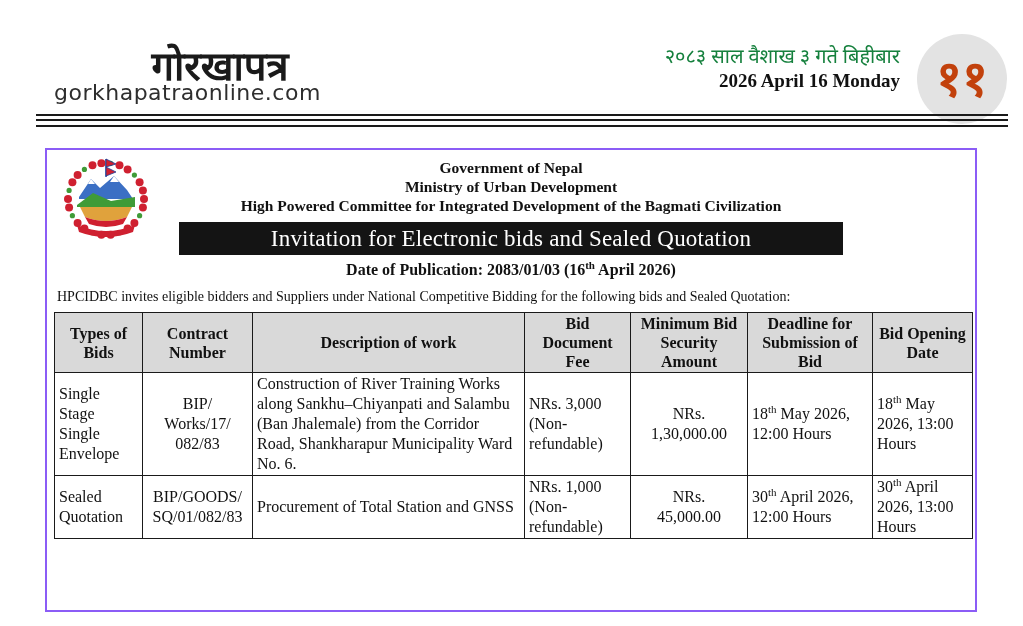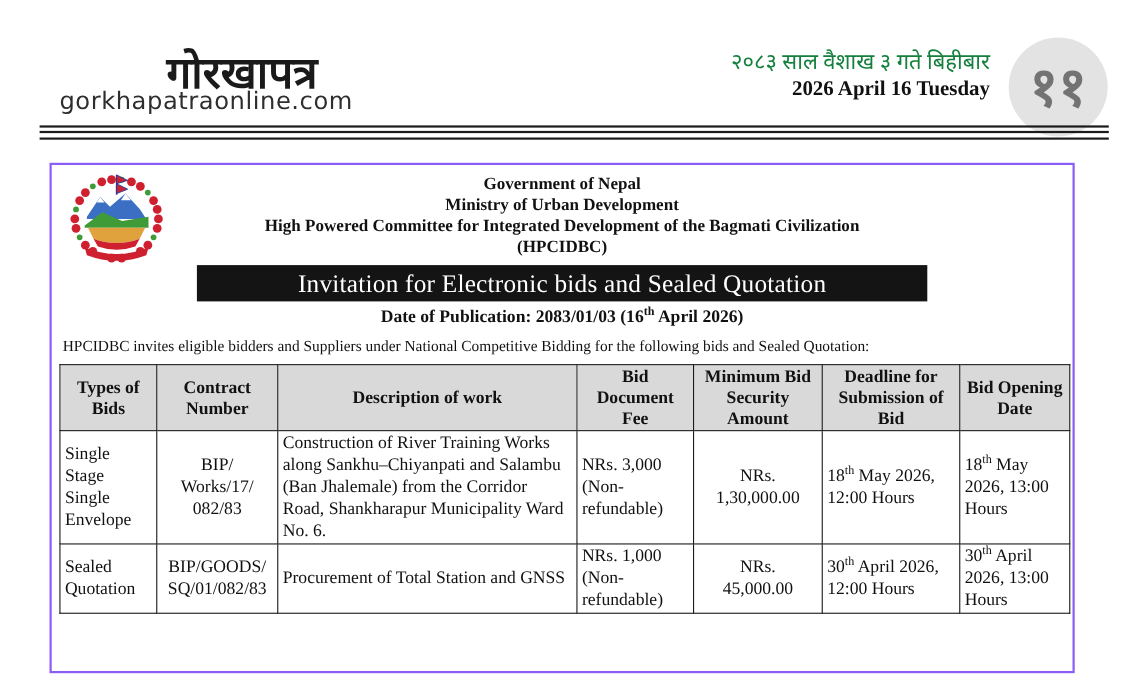--- a/index.html
+++ b/index.html
@@ -22,21 +22,21 @@
     position: absolute; right: 123px; top: 42px; width: 400px; text-align: right;
     font-size: 20px; color: #15803d; font-family: "Liberation Serif", serif;
   }
   .date-english {
     position: absolute; right: 123px; top: 70px; width: 400px; text-align: right;
     font-size: 19px; font-weight: bold; color: #111;
   }
   .page-badge {
     position: absolute; left: 917px; top: 34px; width: 90px; height: 90px;
     border-radius: 50%; display: flex; align-items: center; justify-content: center;
-    font-size: 50px; font-weight: bold; color: #737373; line-height: 1;
+    font-size: 50px; font-weight: bold; color: #c2410c; line-height: 1;
   }
 
   
   .rule { position: absolute; left: 36px; width: 972px; background: #1a1a1a; }
   .rule-1 { top: 114px; height: 2px; }
   .rule-2 { top: 119px; height: 2px; }
   .rule-3 { top: 125px; height: 2px; }
 
   
   .notice-box {
@@ -77,21 +77,21 @@
 
   .footer-note { margin: 5px 10px 0 10px; font-size: 16.5px; }
 </style>
 </head>
 <body>
 
 <div class="masthead">
   <div class="paper-name">गोरखापत्र</div>
   <div class="website">gorkhapatraonline.com</div>
   <div class="date-nepali">२०८३ साल वैशाख ३ गते बिहीबार</div>
-  <div class="date-english">2026 April 16 Tuesday</div>
+  <div class="date-english">2026 April 16 Monday</div>
   <div class="page-badge" id="page-badge" style="background: rgb(227, 227, 227);">११</div>
 </div>
 
 <div class="rule rule-1"></div>
 <div class="rule rule-2"></div>
 <div class="rule rule-3"></div>
 
 <div class="notice-box">
 
   <svg class="emblem" viewBox="0 0 102 88">
@@ -140,21 +140,20 @@
     <path d="M25 52 L77 52 L72 62 Q51 70 30 62 Z" fill="#e0a23c"></path>
     <path d="M30 62 Q51 70 72 62 L68 69 Q51 75 34 69 Z" fill="#cf2030"></path>
 
     <path d="M22 70 Q51 82 80 70 L78 77 Q51 87 24 77 Z" fill="#cf2030"></path>
   </svg>
 
   <div class="org-lines">
     <div class="org-line">Government of Nepal</div>
     <div class="org-line">Ministry of Urban Development</div>
     <div class="org-line">High Powered Committee for Integrated Development of the Bagmati Civilization</div>
-    <div class="org-line">(HPCIDBC)</div>
   </div>
 
   <div class="title-banner" style="background: rgb(20, 20, 20);">
     <span style="color: rgb(255, 255, 255);">Invitation for Electronic bids and Sealed Quotation</span>
   </div>
 
   <div class="pub-date">Date of Publication: 2083/01/03 (16<sup>th</sup> April 2026)</div>
 
   <div class="intro">HPCIDBC invites eligible bidders and Suppliers under National Competitive Bidding for the following bids and Sealed Quotation:</div>
 

